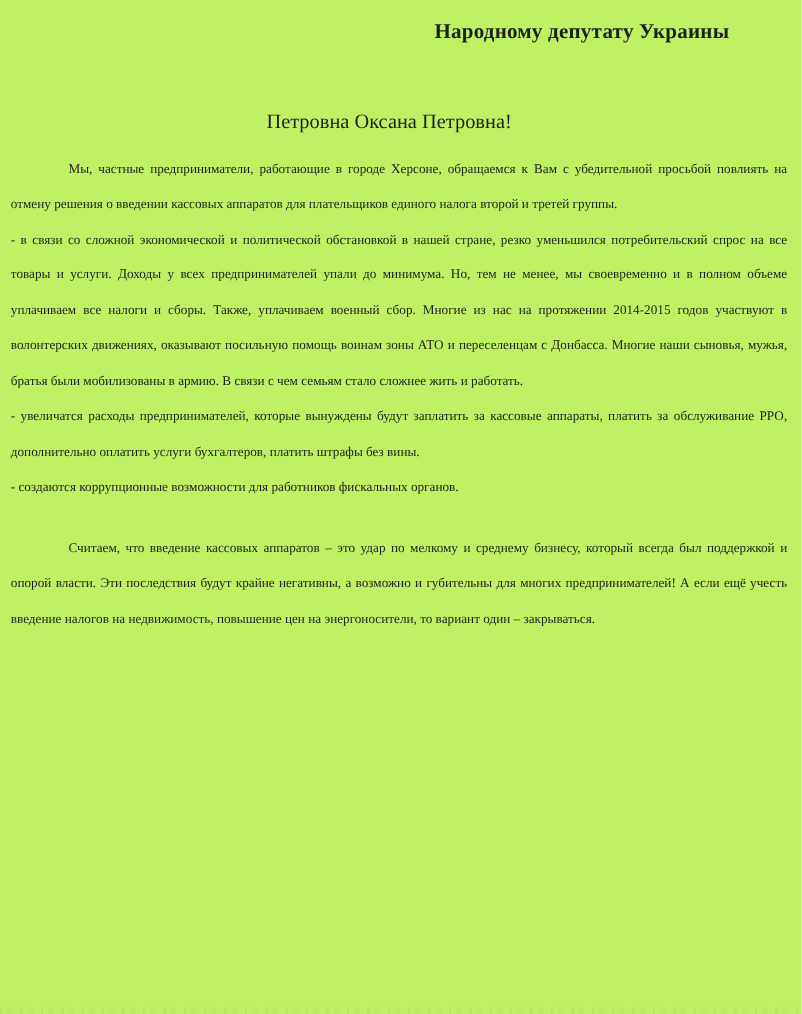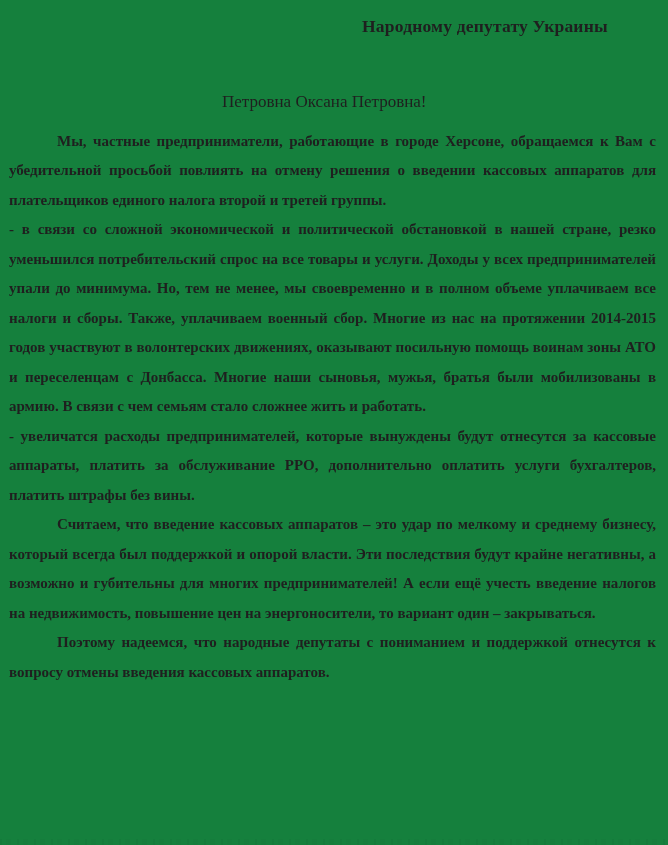--- a/index.html
+++ b/index.html
@@ -4,53 +4,52 @@
 <style>
   html, body {
     margin: 0;
     padding: 0;
     background: #ffffff;
   }
   .page {
     position: relative;
     width: 668px;
     height: 845px;
-    background: #15803d;
+    background: #bef264;
     overflow: hidden;
     font-family: "Liberation Serif", "DejaVu Serif", serif;
     color: #1f1f1f;
   }
   .recipient {
     margin: 16px 10px 0 362px;
     font-weight: 700;
     font-size: 17.5px;
     line-height: 21.5px;
     letter-spacing: 0.2px;
   }
   .salutation {
     margin: 53px 0 0 222px;
     font-size: 17px;
     line-height: 22px;
   }
   .letter-body {
     margin: 14px 12px 0 9px;
-    font-size: 15px;
+    font-size: 11px;
     line-height: 29.5px;
     text-align: justify;
-    font-weight: bold;
   }
   .para {
     margin: 0;
     text-indent: 0;
   }
   .para.indent {
     text-indent: 48px;
   }
   .para.gap {
-    margin-top: 0;
+    margin-top: 21px;
   }
   
   .scan-noise {
     position: absolute;
     left: 0;
     bottom: 0;
     width: 100%;
     height: 6px;
     opacity: 0.55;
     background: repeating-linear-gradient(
@@ -69,20 +68,20 @@
 
   <div class="recipient">
     <div>Народному депутату Украины</div>
   </div>
 
   <div class="salutation">Петровна Оксана Петровна!</div>
 
   <div class="letter-body">
     <p class="para indent">Мы, частные предприниматели, работающие в городе Херсоне, обращаемся к Вам с  убедительной просьбой повлиять на отмену решения о введении кассовых аппаратов для  плательщиков единого налога второй и третей группы.</p>
     <p class="para">- в связи со сложной экономической и политической обстановкой в нашей стране, резко уменьшился потребительский спрос на все товары и услуги. Доходы у всех предпринимателей упали до минимума. Но, тем не менее, мы своевременно и в полном объеме уплачиваем все налоги  и сборы. Также, уплачиваем военный сбор. Многие из нас на протяжении 2014-2015 годов участвуют  в волонтерских движениях, оказывают посильную помощь воинам зоны АТО и переселенцам с Донбасса. Многие наши сыновья, мужья, братья были мобилизованы в армию. В связи с чем семьям стало сложнее жить и работать.</p>
-    <p class="para">- увеличатся расходы предпринимателей, которые вынуждены будут отнесутся за кассовые аппараты, платить за обслуживание РРО, дополнительно оплатить услуги бухгалтеров, платить штрафы без вины.</p>
+    <p class="para">- увеличатся расходы предпринимателей, которые вынуждены будут заплатить за кассовые аппараты, платить за обслуживание РРО, дополнительно оплатить услуги бухгалтеров, платить штрафы без вины.</p>
+    <p class="para">- создаются  коррупционные возможности для работников фискальных органов.</p>
     <p class="para indent gap">Считаем, что введение кассовых аппаратов – это удар по мелкому и среднему бизнесу, который всегда был поддержкой и опорой власти. Эти последствия будут крайне негативны, а возможно и губительны для многих предпринимателей! А если ещё учесть введение налогов на недвижимость, повышение цен на энергоносители, то вариант один – закрываться.</p>
-    <p class="para indent gap">Поэтому надеемся, что народные депутаты с пониманием и поддержкой отнесутся к вопросу отмены введения кассовых аппаратов.</p>
   </div>
 
   <div class="scan-noise"></div>
 
 </div>
 
 </body></html>

